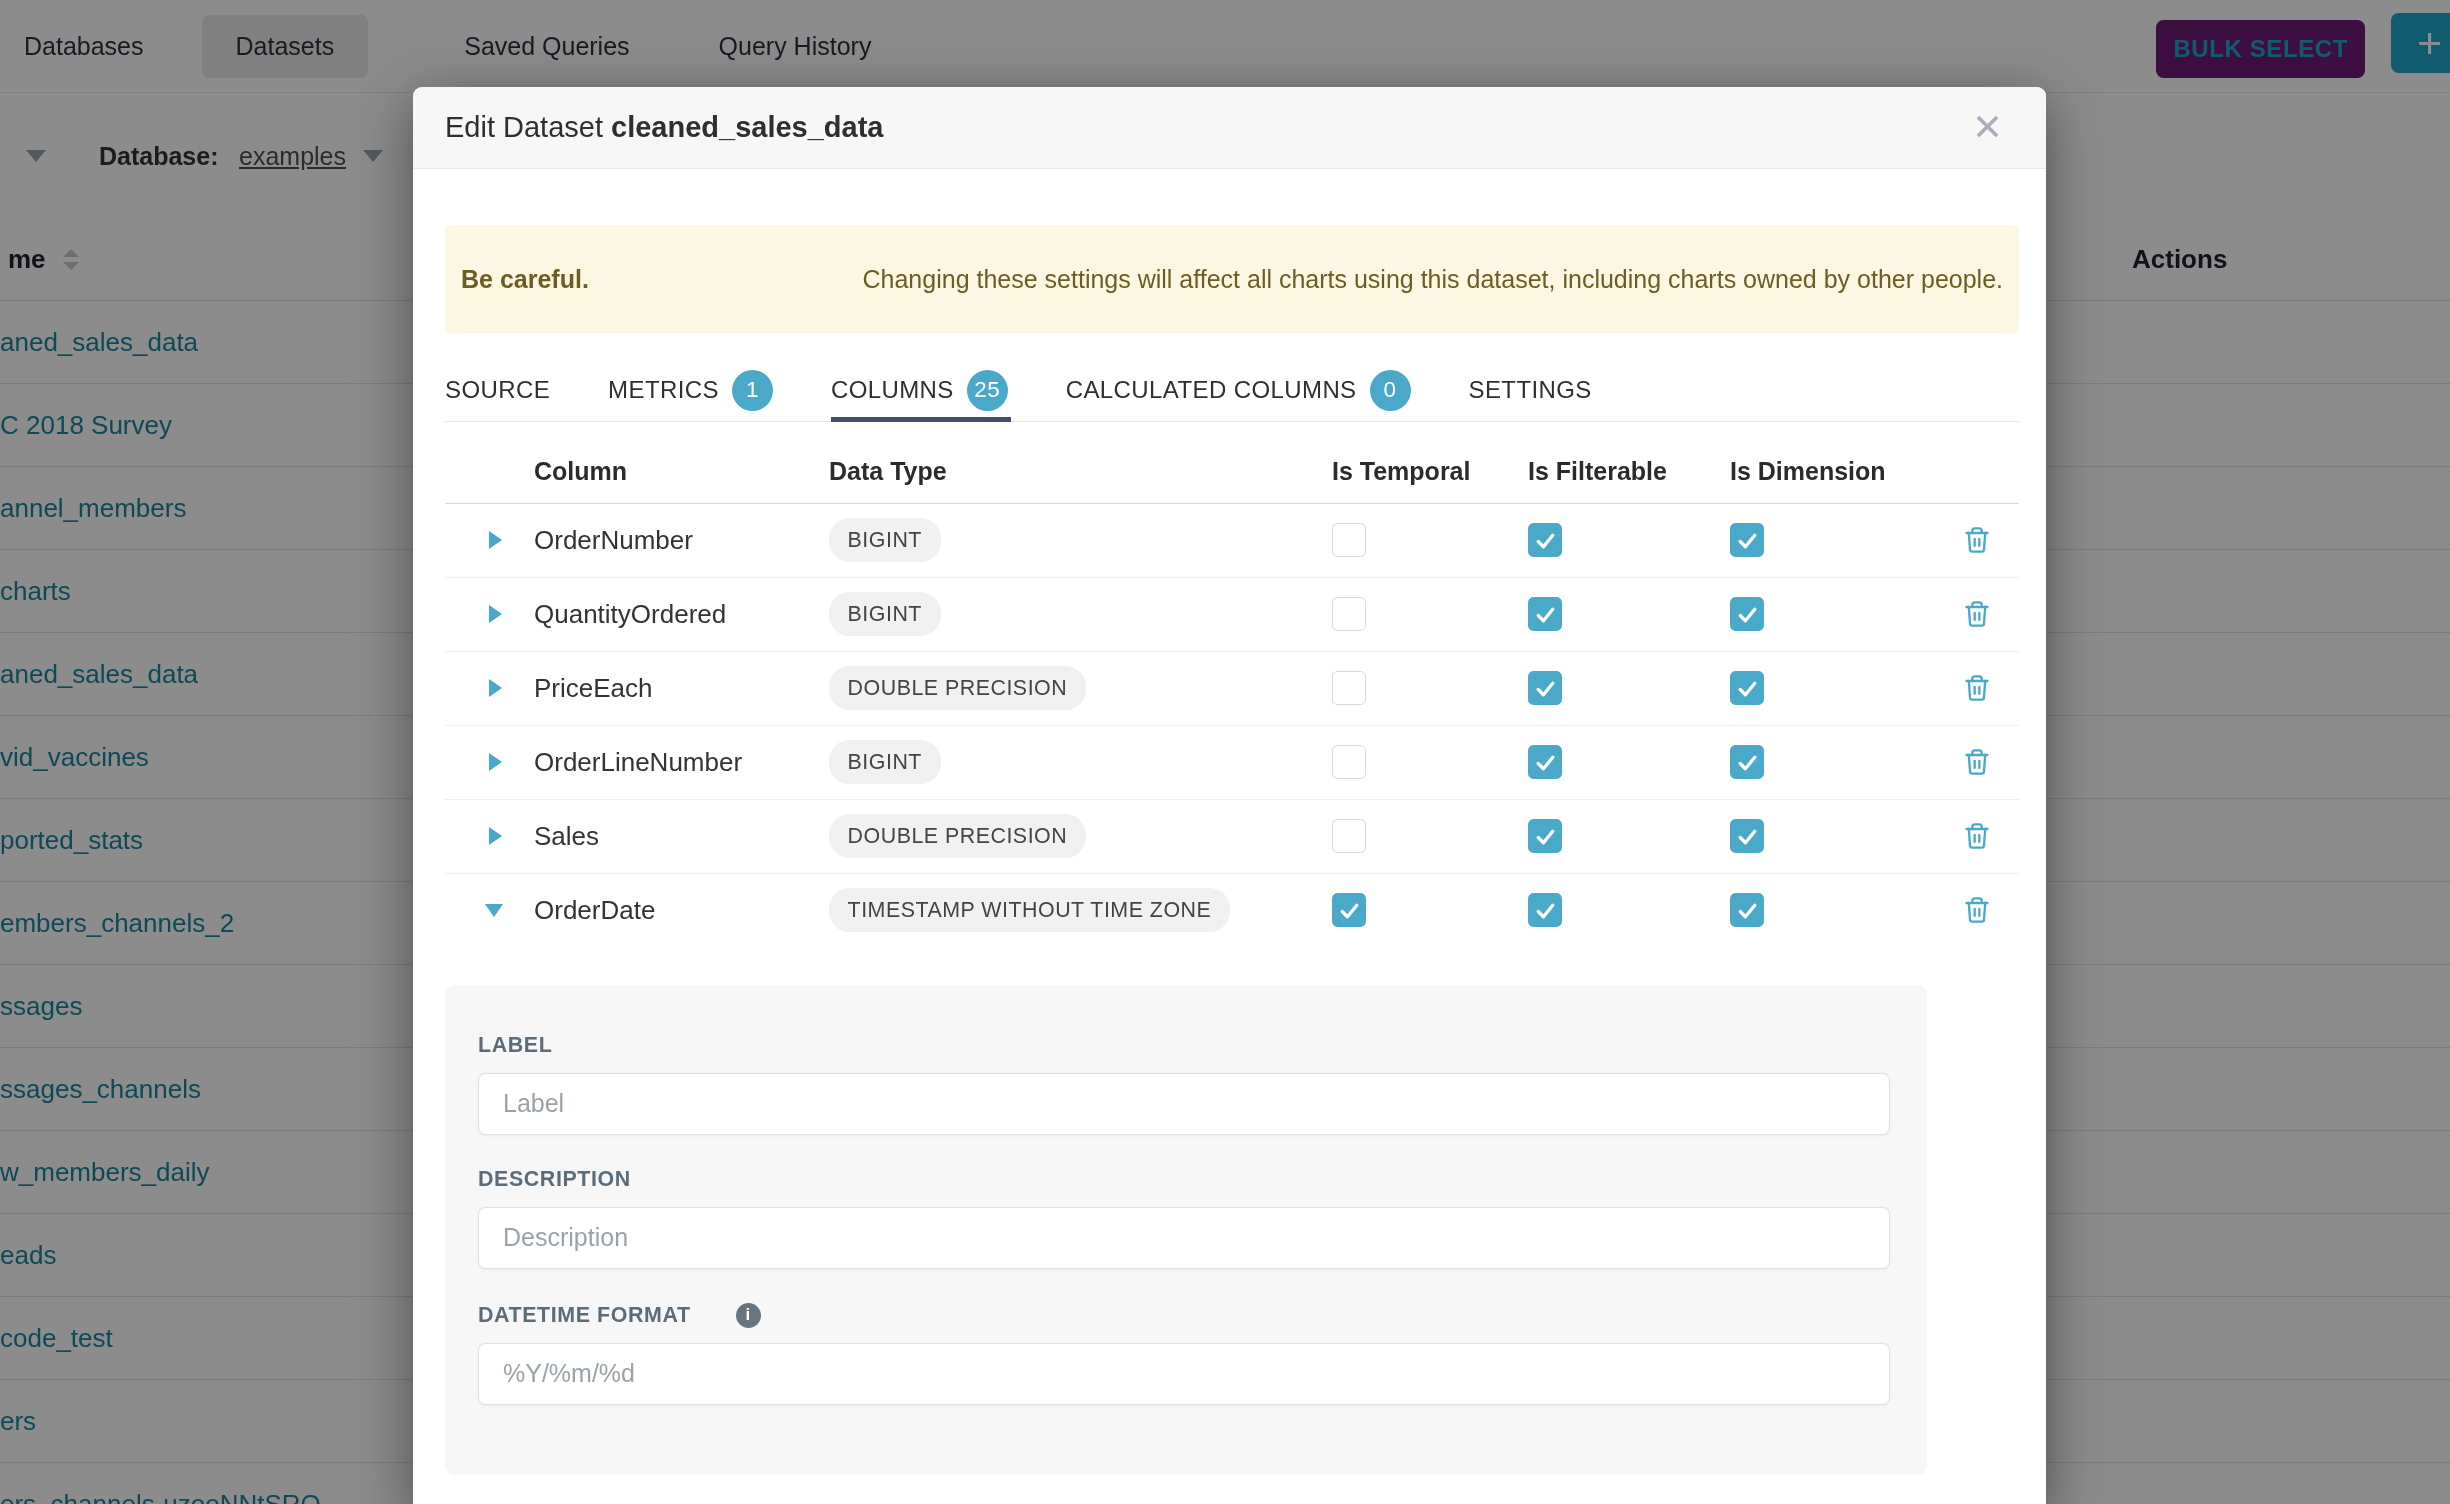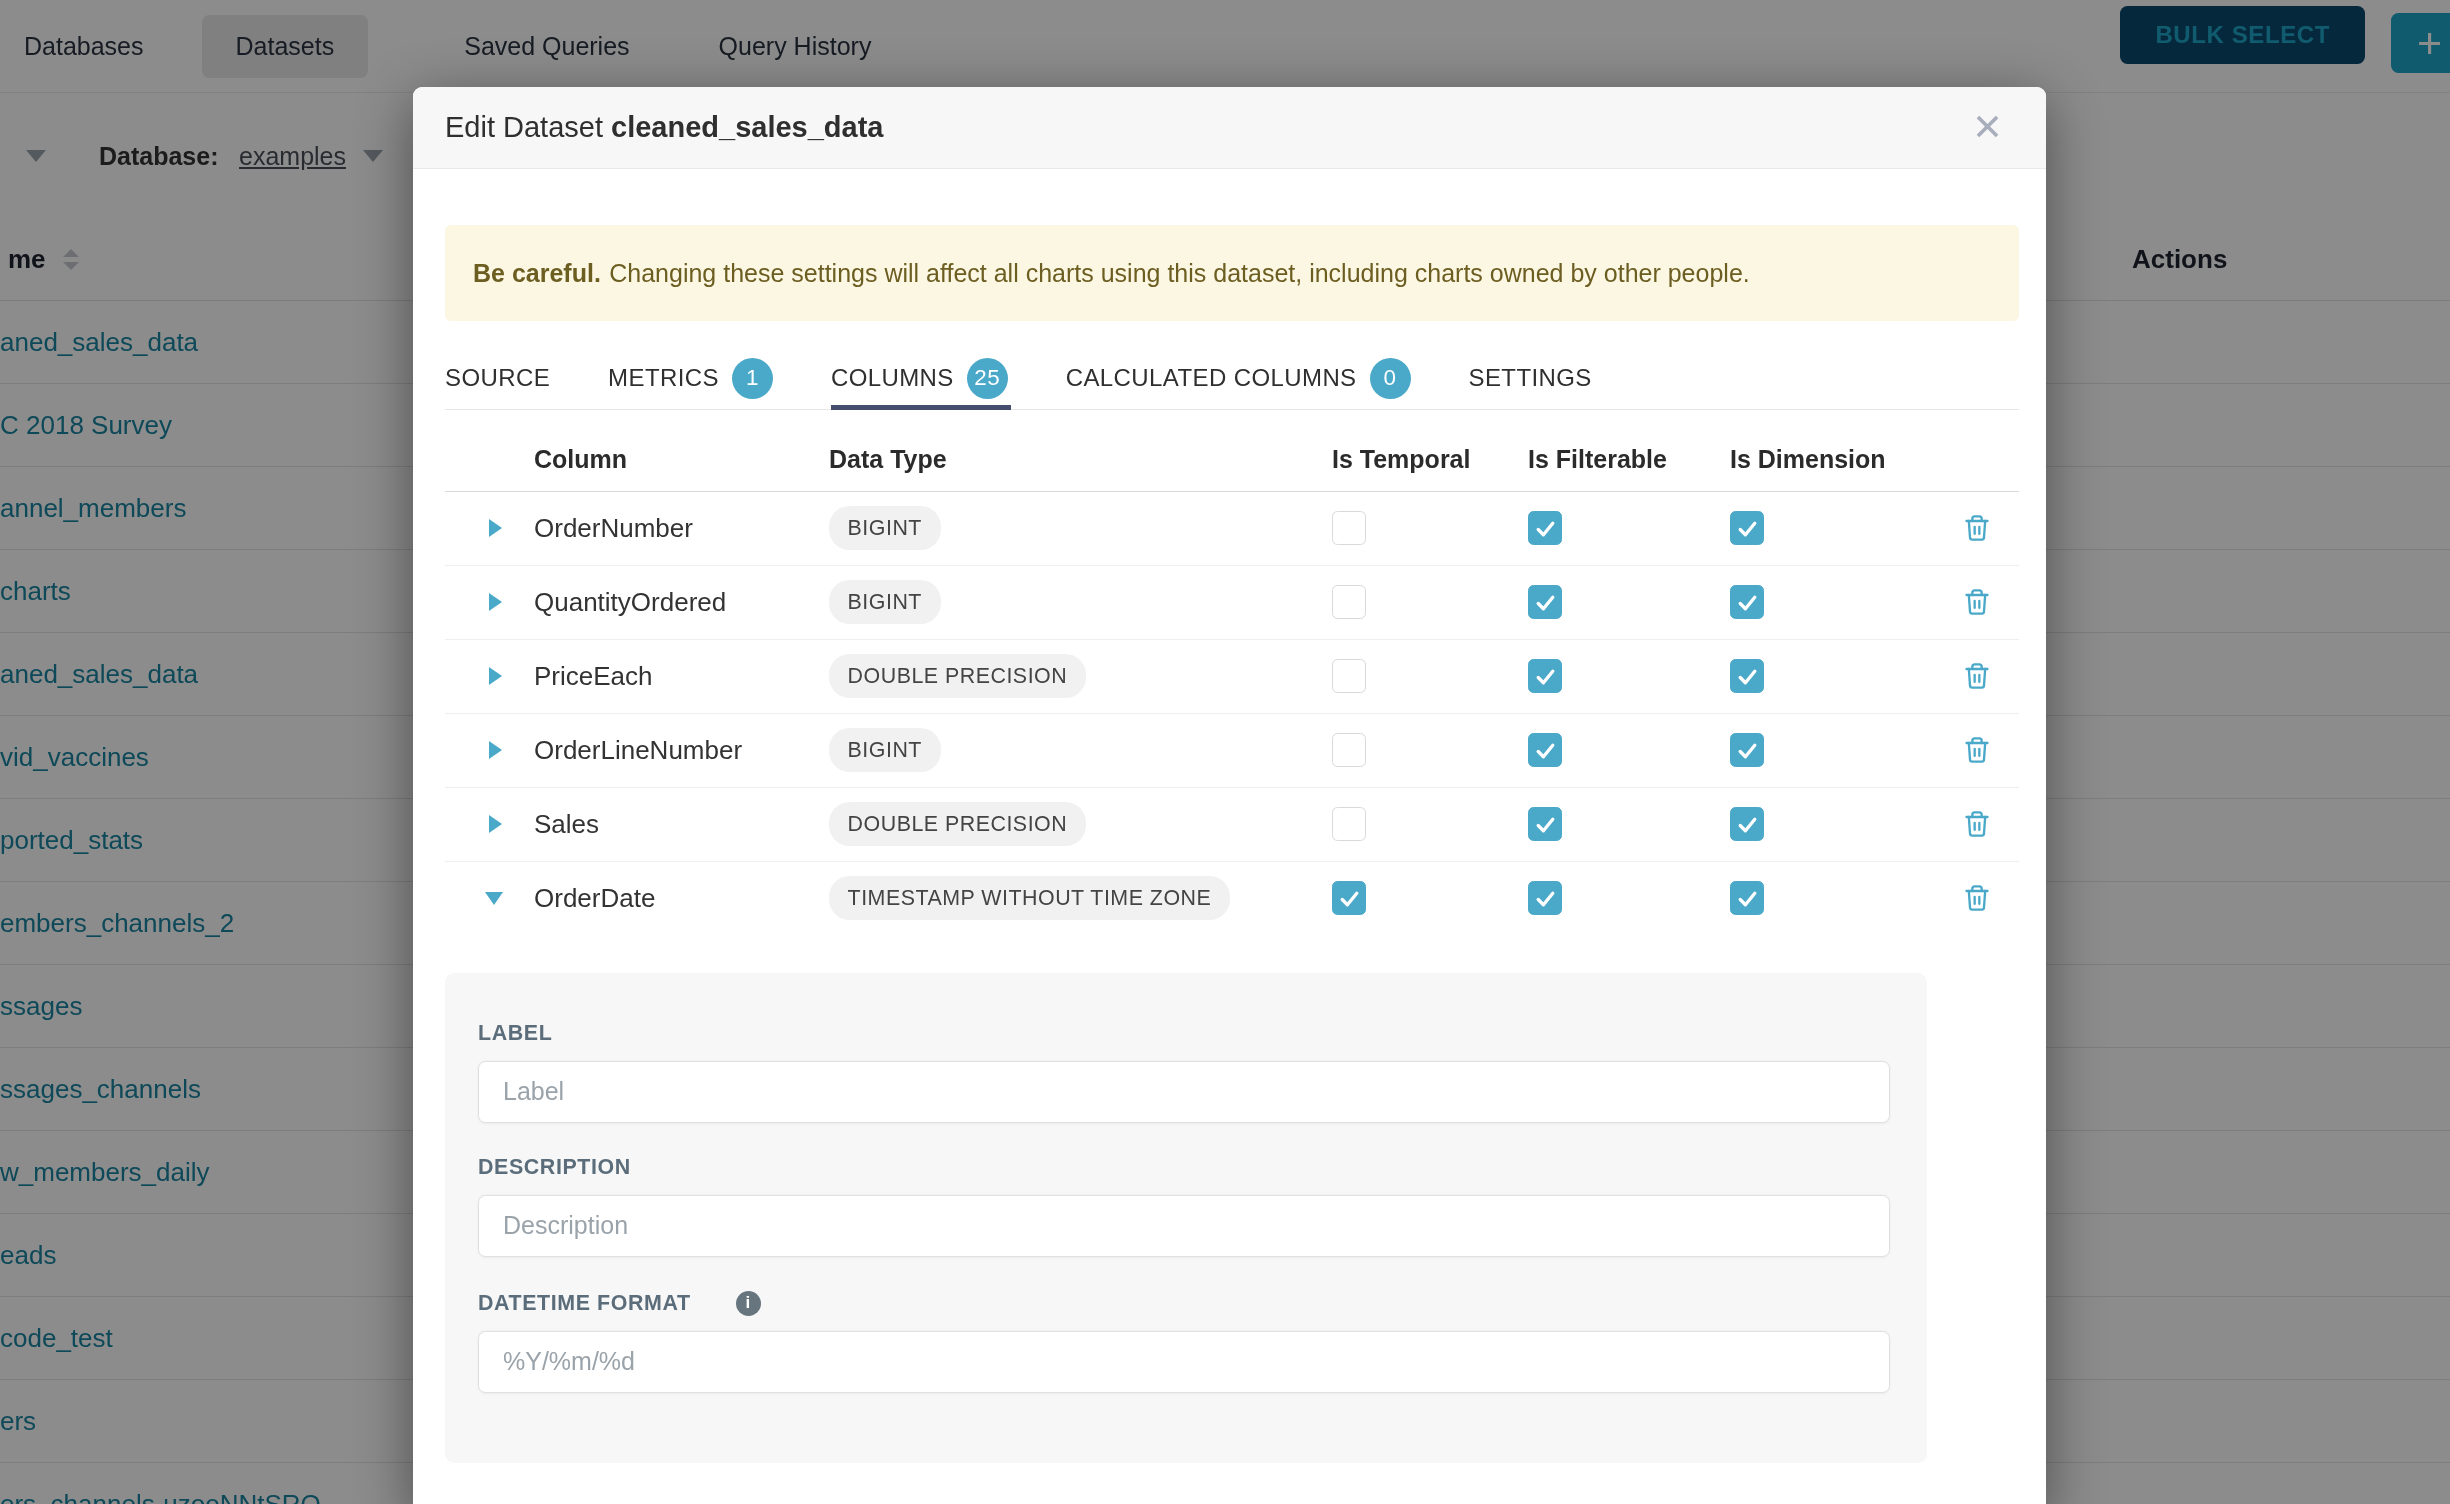--- a/index.html
+++ b/index.html
@@ -5,22 +5,22 @@
   html,body{margin:0;padding:0;background:#555;}
   #stage{position:relative;width:2450px;height:1505px;background:#fff;overflow:hidden;
          font-family:"Liberation Sans",sans-serif;-webkit-font-smoothing:antialiased;}
 
   
   .nav{position:absolute;top:0;left:0;right:0;height:93px;background:#fff;
        border-bottom:0.9px solid #ededed;display:flex;align-items:center;padding-left:24px;box-sizing:border-box;}
   .nav-item{font-size:25px;color:#2b3442;white-space:nowrap;}
   .nav-item.pill-active{background:#e9e9e9;border-radius:7.5px;padding:17px 34px;}
   .ml62{margin-left:58px;} .ml64{margin-left:96px;} .ml95{margin-left:89px;}
-  .bulk-btn{position:absolute;top:6px;right:85px;height:58px;padding:0 35px;display:flex;align-items:center;
-       background:#0c4a6e;border-radius:7.5px;color:var(--accent,#20A7C9);font-size:24px;font-weight:700;letter-spacing:0.6px;}
+  .bulk-btn{position:absolute;top:20px;right:85px;height:58px;padding:0 17px;display:flex;align-items:center;
+       background:#701a75;border-radius:7.5px;color:var(--accent,#20A7C9);font-size:24px;font-weight:700;letter-spacing:0.6px;}
   .add-btn{position:absolute;top:13px;right:-18.6px;width:78px;height:60px;background:var(--accent,#20A7C9);
        border-radius:7.5px;color:#fff;font-size:43px;display:flex;align-items:center;justify-content:center;}
 
   .filter-row{position:absolute;top:93px;left:0;right:0;height:126px;background:#fff;
        display:flex;align-items:center;}
   .caret-down{width:0;height:0;border-left:10.3px solid transparent;border-right:10.3px solid transparent;
        border-top:12px solid #9aa3ab;}
   .db-label{font-size:25px;font-weight:700;color:#333;margin-left:53px;}
   .db-value{font-size:25px;color:#4a5159;margin-left:20.5px;text-decoration:underline;}
   .mlc{margin-left:26px;} .mlc2{margin-left:17px;}
@@ -42,22 +42,22 @@
   .modal{position:absolute;left:413px;top:87px;width:1633px;height:1426px;background:#fff;z-index:10;
        border-radius:9.3px 9.3px 0 0;box-shadow:0 13px 56px rgba(0,0,0,.45);overflow:hidden;}
   .modal-header{height:82px;background:#f7f7f7;border-bottom:0.9px solid #e9e9e9;display:flex;
        align-items:center;padding:0 32px;position:relative;box-sizing:border-box;}
   .modal-title{font-size:29px;color:#2f2f2f;}
   .title-name{font-weight:700;}
   .close-x{position:absolute;right:43px;top:0;height:100%;display:flex;align-items:center;
        font-size:37px;color:#a9aebc;}
 
   .modal-body{padding:0 27px 0 32px;}
-  .banner{margin-top:56px;height:96px;background:var(--warning-bg,#FCF7E3);border-radius:5.6px;
-       display:flex;align-items:center;padding:0 28px;font-size:25px;color:var(--warning-text,#6C5D21);}
+  .banner{margin-top:56px;height:108px;background:var(--warning-bg,#FCF7E3);border-radius:5.6px;
+       display:flex;align-items:center;padding:0 16px;font-size:25px;color:var(--warning-text,#6C5D21);justify-content:space-between;}
   .banner .lead{font-weight:700;margin-right:8.4px;}
 
   .tabs{margin-top:26px;height:62px;display:flex;align-items:flex-start;border-bottom:0.9px solid #e7e7e7;}
   .tab{display:flex;align-items:center;height:100%;position:relative;font-size:24px;color:#2f2f2f;
        letter-spacing:0.4px;margin-right:58px;white-space:nowrap;}
   .tab .badge{margin-left:13px;min-width:41px;height:41px;border-radius:20.5px;background:var(--badge,#4AA8C9);
        color:#fff;font-size:22.4px;display:flex;align-items:center;justify-content:center;padding:0 7.5px;box-sizing:border-box;}
   .tab.active::after{content:"";position:absolute;left:0;right:-3.7px;bottom:-0.9px;height:4.7px;
        background:var(--tab-underline,#454E6E);}
 

